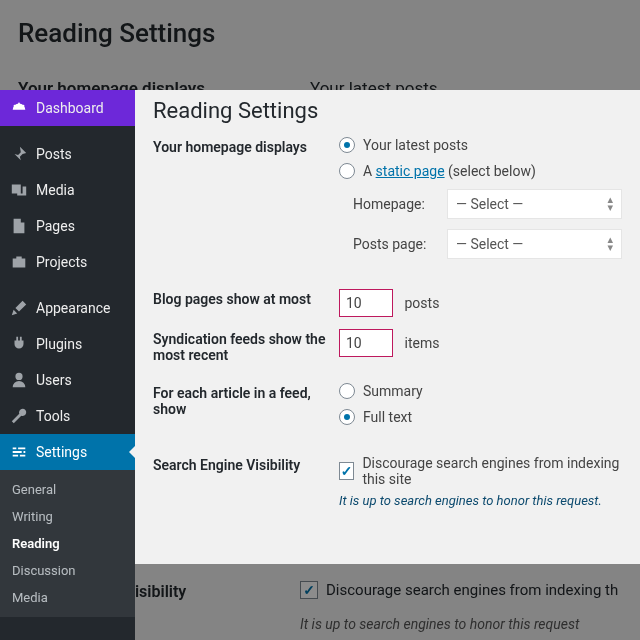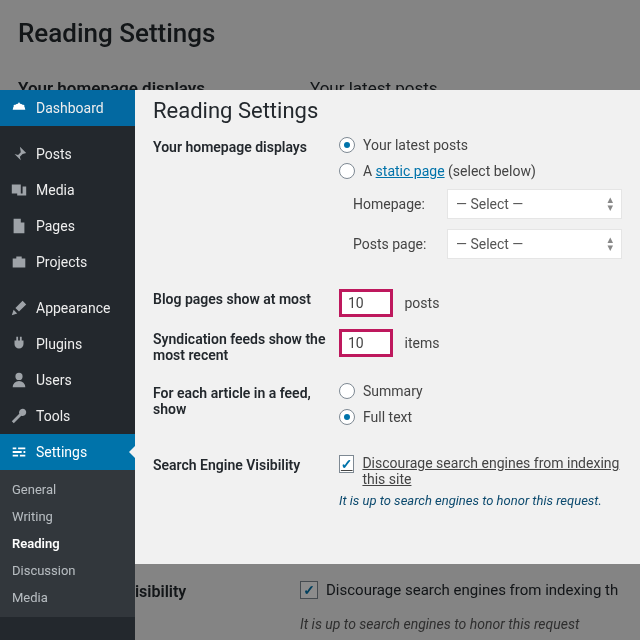--- a/index.html
+++ b/index.html
@@ -15,21 +15,21 @@
   .backdrop-lower .sev-label { position: absolute; top: 18px; left: 18px; font-weight: 600; font-size: 16px; color: #23282d; }
   .backdrop-lower .sev-check { position: absolute; top: 17px; left: 300px; display:flex; align-items:center; gap:8px; font-size:15px; color:#23282d;}
   .backdrop-lower .sev-note { position: absolute; top: 52px; left: 300px; font-style: italic; font-size: 14px; color: #555; }
   .backdrop-shade { position:absolute; inset:0; background:rgba(0,0,0,0.45); }
 
   .cbx { width:18px; height:18px; border:1px solid #7e8993; background:#fff; display:inline-flex; align-items:center; justify-content:center; color:#0073aa; font-size:14px; }
 
   
   .sidebar { position: absolute; top: 90px; left: 0; width: 135px; bottom: 0; background: #23282d; color: #ccc; font-size: 14px; z-index: 5; }
   .side-item { display:flex; align-items:center; gap:8px; padding: 9px 10px; cursor:pointer; color:#eee; }
-  .side-item.top { background:#0369a1; }
+  .side-item.top { background:#6d28d9; }
   .side-item.active { background:#0073aa; color:#fff; position:relative;align-items:center; }
   .side-item.active::after { content:""; position:absolute; right:-1px; top:50%; transform:translateY(-50%); border:7px solid transparent; border-right-color:#f1f1f1; }
   .side-item .ic { width:18px; height:18px; display:inline-flex; align-items:center; justify-content:center; }
   .side-item .ic svg { fill: rgba(240,245,250,.6); }
   .side-item.active .ic svg, .side-item.top .ic svg { fill:#fff; }
   .badge { min-width:18px; height:18px; border-radius:9px; background:#d54e21; color:#fff; font-size:11px; display:inline-flex; align-items:center; justify-content:center; padding:0 5px; }
   .sub-list { background:#32373c; padding: 6px 0; }
   .sub-item { padding:6px 12px; font-size:13px; color:rgba(240,245,250,.7); cursor:pointer; }
   .sub-item.current { color:#fff; font-weight:600; }
 
@@ -41,23 +41,23 @@
   .form-row > .lbl { width:186px; font-weight:600; font-size:14px; color:#23282d; padding-top:2px; }
   .form-row > .ctl { flex:1; font-size:14px; color:#444; }
   .rad-row { display:flex; align-items:center; gap:8px; margin-bottom:10px; }
   .radio { width:16px; height:16px; border-radius:50%; border:1px solid #7e8993; background:#fff; display:inline-flex; align-items:center; justify-content:center; }
   .radio.sel::after { content:""; width:6px; height:6px; border-radius:50%; background:#0073aa; }
   a.sl { color:#0073aa; text-decoration: underline; }
   .sel-row { display:flex; align-items:center; gap:10px; margin:6px 0 10px 14px; }
   .sel-row .slbl { width:84px; text-align:left; font-size:14px; }
   .select { flex:1; max-width:196px; height:30px; border:1px solid #e5e5e5; background:#fff; padding:0 8px; display:flex; align-items:center; justify-content:space-between; color:#555; position:relative;}
   .select .arr { font-size:11px; color:#888; line-height:8px; }
-  .num { width:54px; height:28px; border:3px solid #be185d; background:#fff; padding:8px 6px; display:inline-flex; align-items:center; margin-right:8px; }
+  .num { width:54px; height:28px; border:1px solid #be185d; background:#fff; padding:8px 6px; display:inline-flex; align-items:center; margin-right:8px; }
   .note { font-style:italic; color:#0c4a6e; font-size:13px; margin-top:6px; }
-  .check-row { display:flex; gap:8px;text-decoration:underline; }
+  .check-row { display:flex; align-items:center; gap:8px; }
   .cbx.sel::after { content:"✓"; font-weight:bold; }
 
   .side-item + .side-item { border-top: 0; }
 </style>
 </head>
 <body>
 
 <div class="backdrop">
   <h1>Reading Settings</h1>
   <div class="bp-label">Your homepage displays</div>

